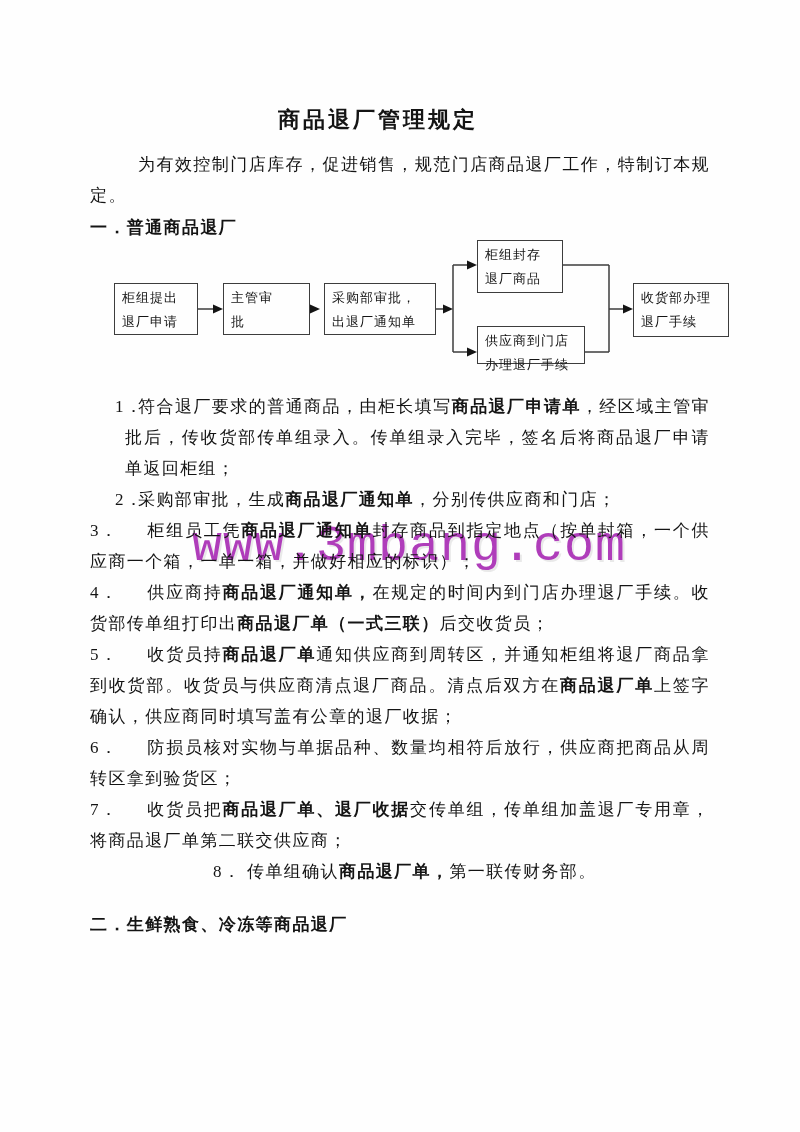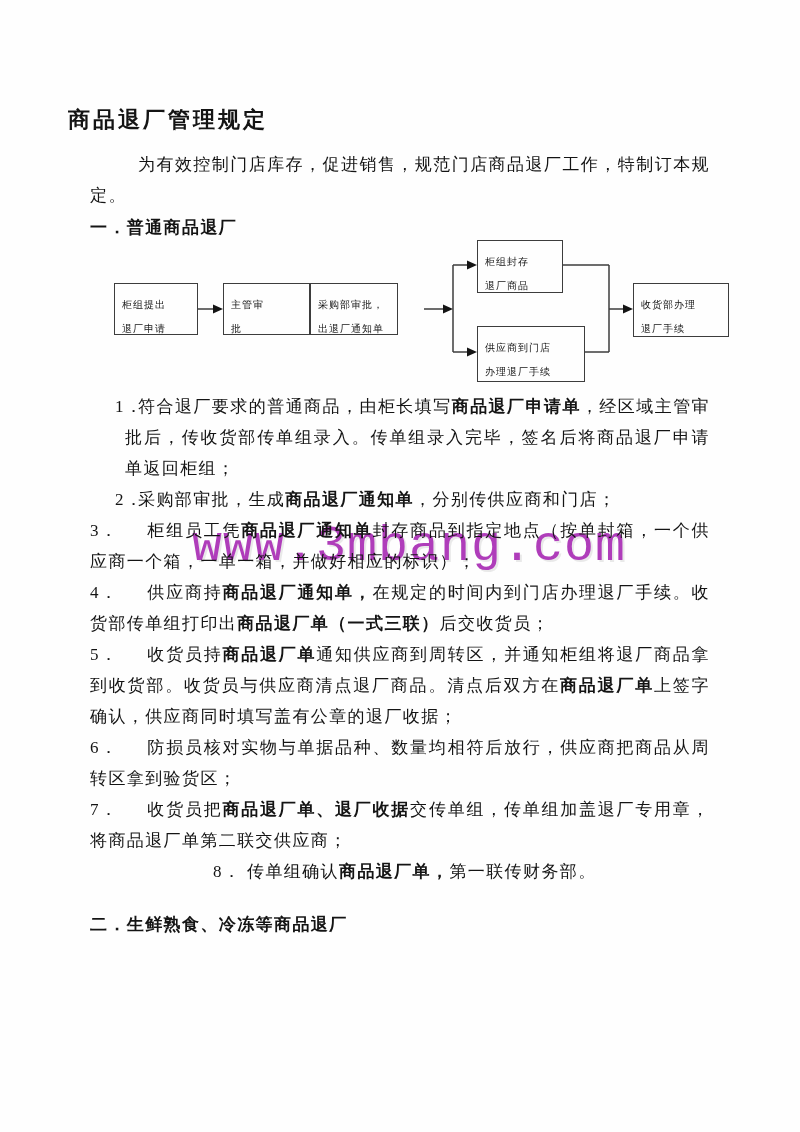--- a/index.html
+++ b/index.html
@@ -32,20 +32,21 @@
     width:620px;
     z-index:1;
     font-size:17px;
     letter-spacing:1.4px;
     line-height:31px;
   }
   .doc-title{
     margin-top:104px;
     position:relative;
     left:-22px;
+    text-align:center;
     font-size:22px;
     font-weight:bold;
     letter-spacing:3px;
     line-height:32px;
   }
   .para{ text-align:justify; }
   .intro{ margin-top:13px; text-indent:48px; }
   .heading{ font-weight:bold; font-size:17px; }
   .h1{ margin-top:2px; line-height:30px; }
   .h2{ margin-top:22px; line-height:31px; }
@@ -57,24 +58,24 @@
     margin-top:-3px;
     width:620px;
     height:146px;
   }
   .flow svg{ position:absolute; left:0; top:0; }
   .fbox{
     position:absolute;
     box-sizing:border-box;
     border:1.5px solid #3d3d3d;
     background:#fefefe;
-    font-size:10px;
+    font-size:13px;
     line-height:24px;
     letter-spacing:1px;
-    padding:9px 0 0 7px;
+    padding:2px 0 0 7px;
     white-space:pre-line;
   }
 
   
   .list{ margin-top:5px; }
   .li{ text-align:justify; }
   .num{ display:inline-block; text-indent:0; }
   .lv-a{ padding-left:35px; text-indent:-10px; }
   .lv-a .num{ width:23px; }
   .lv-b{ padding-left:0; }
@@ -118,25 +119,25 @@
           <polygon points="363,69 353,64.5 353,73.5"></polygon>
           <polygon points="387,25 377,20.5 377,29.5"></polygon>
           <polygon points="387,112 377,107.5 377,116.5"></polygon>
           <polygon points="543,69 533,64.5 533,73.5"></polygon>
         </g>
       </svg>
       <div class="fbox" style="left:24px;top:43px;width:84px;height:52px">柜组提出
 退厂申请</div>
       <div class="fbox" style="left:133px;top:43px;width:87px;height:52px">主管审
 批</div>
-      <div class="fbox" style="left:220px;top:43px;width:88px;height:52px">采购部审批，
+      <div class="fbox" style="left:234px;top:43px;width:112px;height:52px">采购部审批，
 出退厂通知单</div>
       <div class="fbox" style="left:387px;top:0px;width:86px;height:53px">柜组封存
 退厂商品</div>
-      <div class="fbox" style="left:387px;top:86px;width:108px;height:56px">供应商到门店
+      <div class="fbox" style="left:387px;top:86px;width:108px;height:38px">供应商到门店
 办理退厂手续</div>
       <div class="fbox" style="left:543px;top:43px;width:96px;height:54px">收货部办理
 退厂手续</div>
     </div>
 
     <div class="list">
         <div class="li lv-a"><span class="num">1．</span><span><span>符合退厂要求的普通商品，由柜长填写</span><span class="b">商品退厂申请单</span><span>，经区域主管审批后，传收货部传单组录入。传单组录入完毕，签名后将商品退厂申请单返回柜组；</span></span></div>
         <div class="li lv-a"><span class="num">2．</span><span><span>采购部审批，生成</span><span class="b">商品退厂通知单</span><span>，分别传供应商和门店；</span></span></div>
         <div class="li lv-b"><span class="num">3．</span><span><span>柜组员工凭</span><span class="b">商品退厂通知单</span><span>封存商品到指定地点（按单封箱，一个供应商一个箱，一单一箱，并做好相应的标识）；</span></span></div>
         <div class="li lv-b"><span class="num">4．</span><span><span>供应商持</span><span class="b">商品退厂通知单，</span><span>在规定的时间内到门店办理退厂手续。收货部传单组打印出</span><span class="b">商品退厂单（一式三联）</span><span>后交收货员；</span></span></div>

